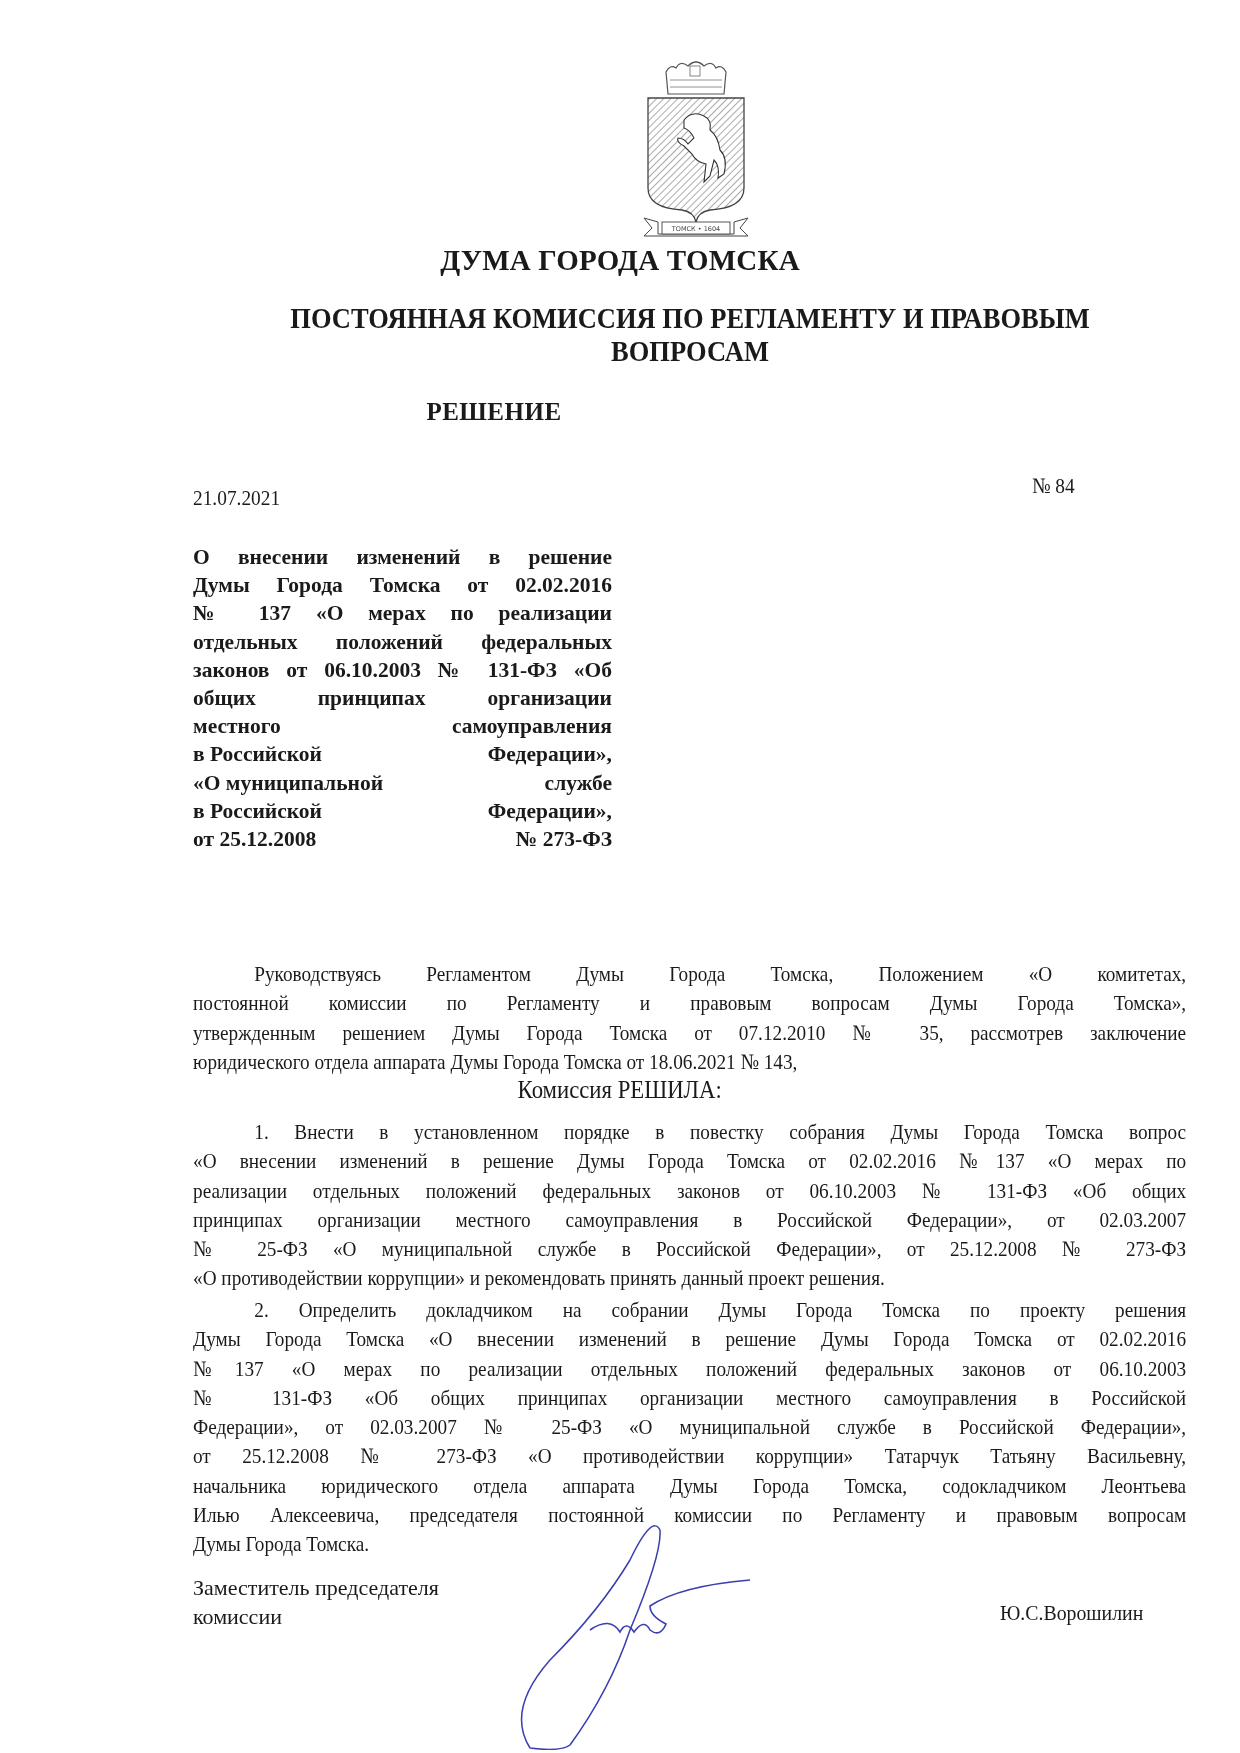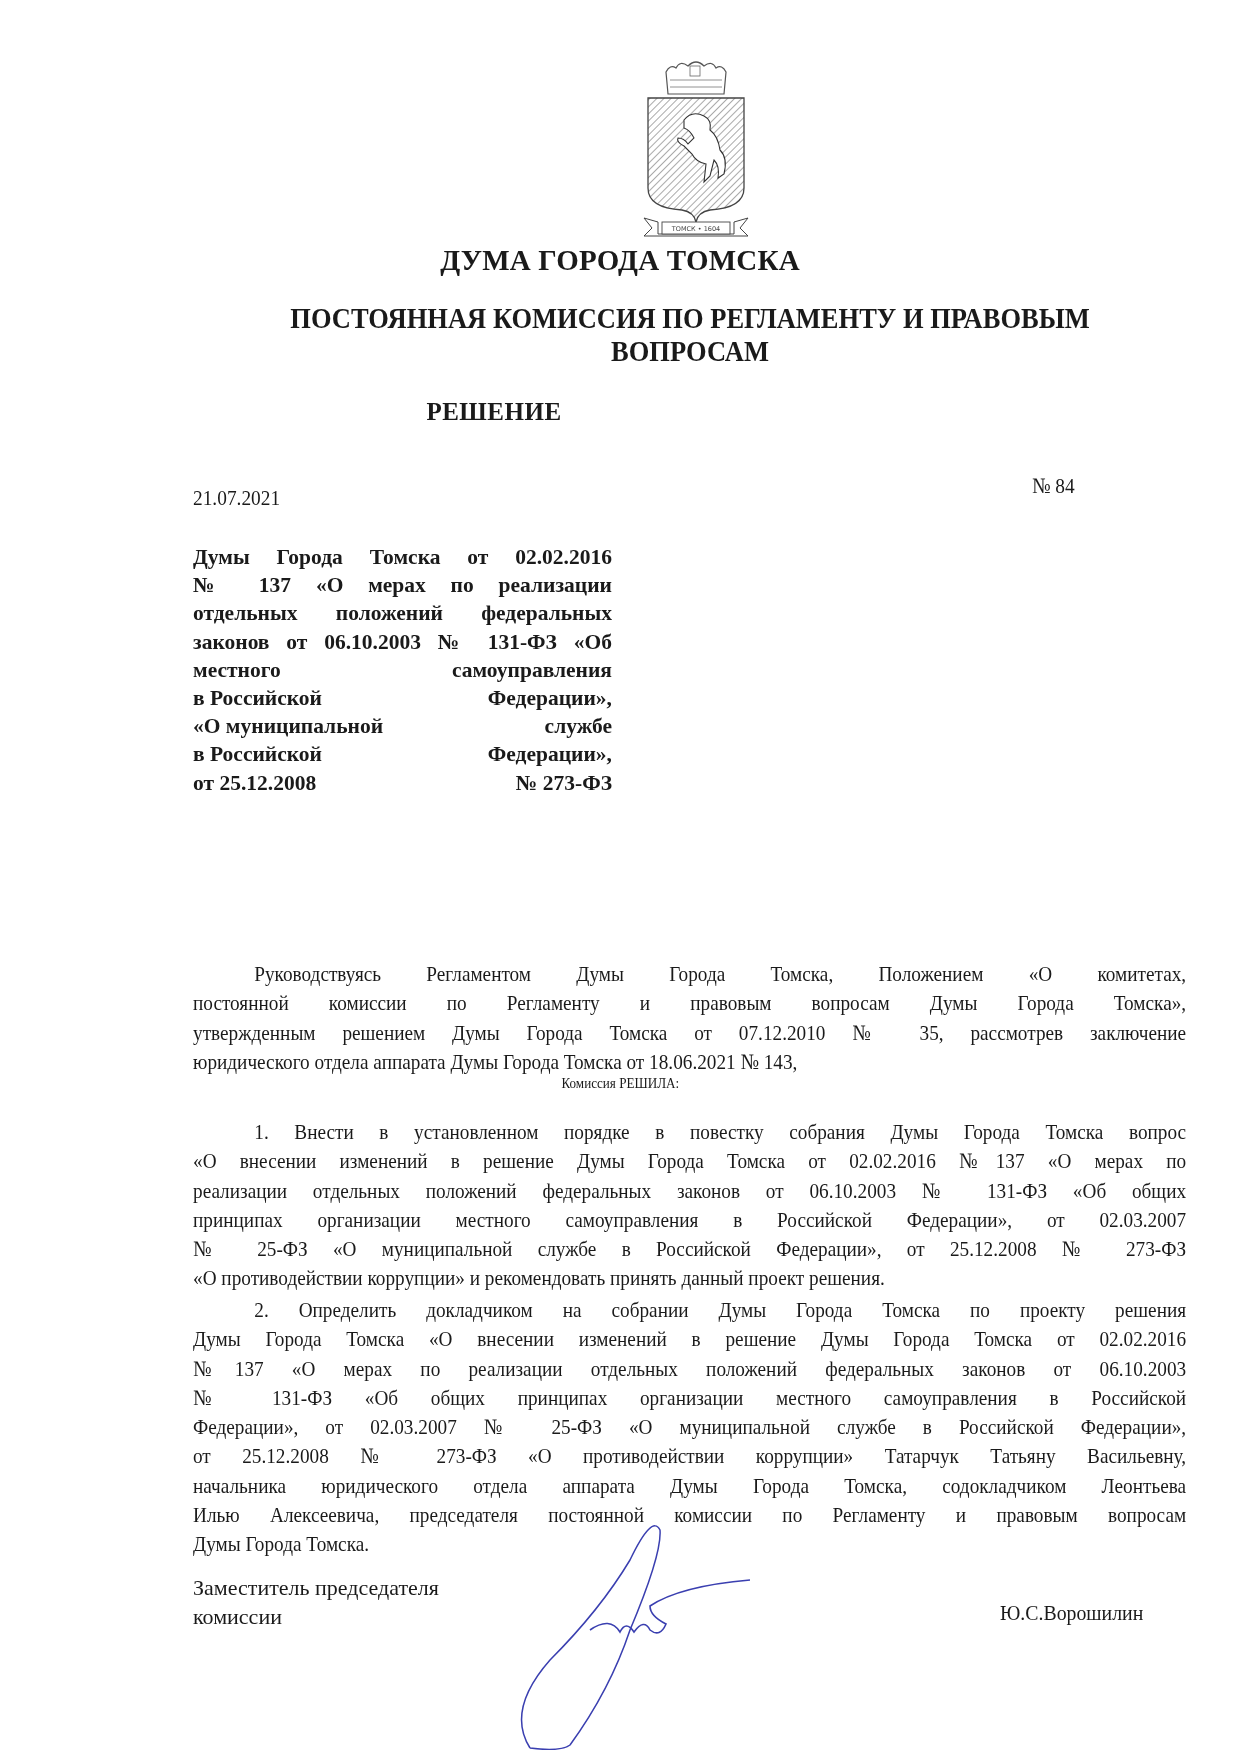--- a/index.html
+++ b/index.html
@@ -26,21 +26,21 @@
   .title-block { left: 193px; top: 543px; width: 419px; font-weight: bold; font-size: 21.5px; line-height: 28.2px; }
   .title-block .tl { display: flex; justify-content: space-between; white-space: nowrap; height: 28.2px; }
   .title-block .tl.justify { text-align: justify; text-align-last: justify; display: block; }
 
   
   .body-text { left: 193px; width: 993px; font-size: 22px; line-height: 29.3px; }
   .body-text .line { display: block; text-align: justify; text-align-last: justify; white-space: nowrap; transform-origin: left top; }
   .body-text .line.last { text-align-last: left; }
   .body-text .line.indent { padding-left: 70px; }
   .para-intro { top: 959px; }
-  .resolved { left: 0; width: 1240px; top: 1075px; text-align: center; font-size: 15px; }
+  .resolved { left: 0; width: 1240px; top: 1075px; text-align: center; font-size: 26px; }
   .para-1 { top: 1117px; }
   .para-2 { top: 1295px; }
 
   .cond { transform: scaleX(0.875); transform-origin: left top; width: 1135px; }
 
   .sig-title { left: 193px; top: 1573px; font-size: 22px; line-height: 29px; }
   .sig-name { left: 1000px; top: 1600px; font-size: 22px; }
   #signature { left: 510px; top: 1520px; width: 260px; height: 230px; }
 </style>
 </head>
@@ -71,24 +71,26 @@
 <div class="abs h-commission">
   <div>ПОСТОЯННАЯ КОМИССИЯ ПО РЕГЛАМЕНТУ И ПРАВОВЫМ</div>
   <div>ВОПРОСАМ</div>
 </div>
 <div class="abs h-decision">РЕШЕНИЕ</div>
 
 <div class="abs date">21.07.2021</div>
 <div class="abs number">№ 84</div>
 
 <div class="abs title-block" id="title-block">
+    <div class="tl justify">О внесении изменений в решение</div>
     <div class="tl justify">Думы Города Томска от 02.02.2016</div>
     <div class="tl justify">№ 137 «О мерах по реализации</div>
     <div class="tl justify">отдельных положений федеральных</div>
     <div class="tl justify">законов от 06.10.2003 № 131-ФЗ «Об</div>
+    <div class="tl justify">общих принципах организации</div>
     <div class="tl">
       <span>местного</span>
       <span>самоуправления</span>
     </div>
     <div class="tl">
       <span>в Российской</span>
       <span>Федерации»,</span>
     </div>
     <div class="tl">
       <span>«О муниципальной</span>

